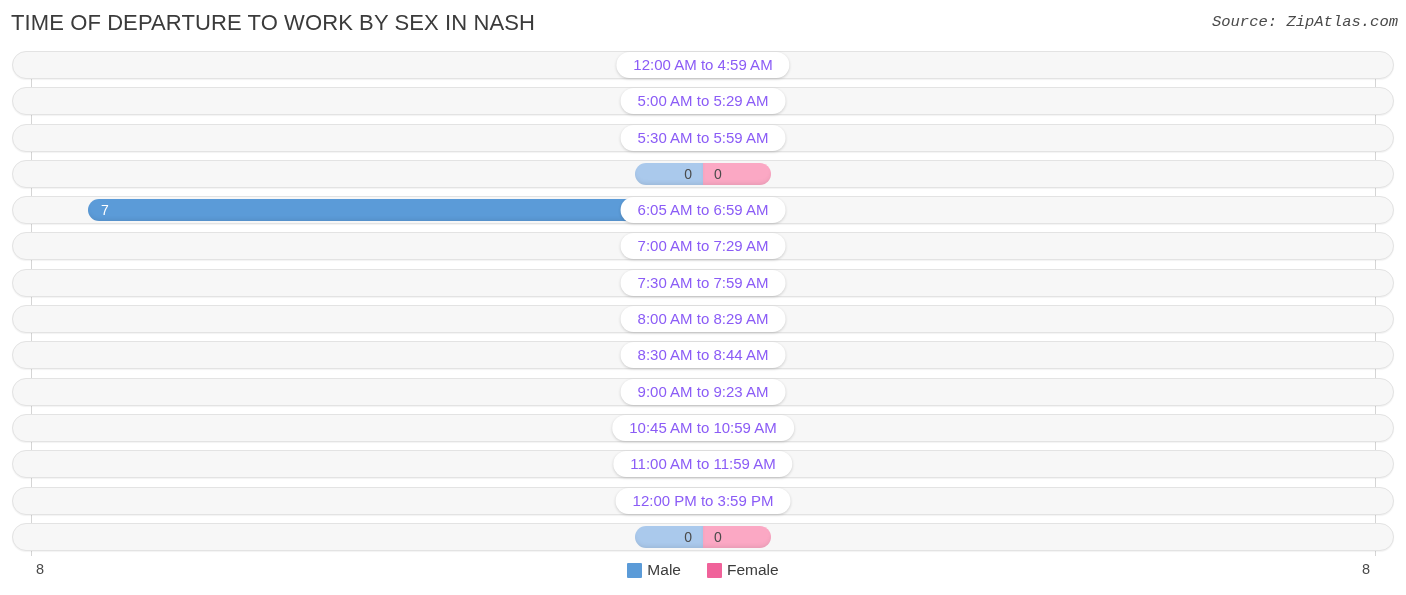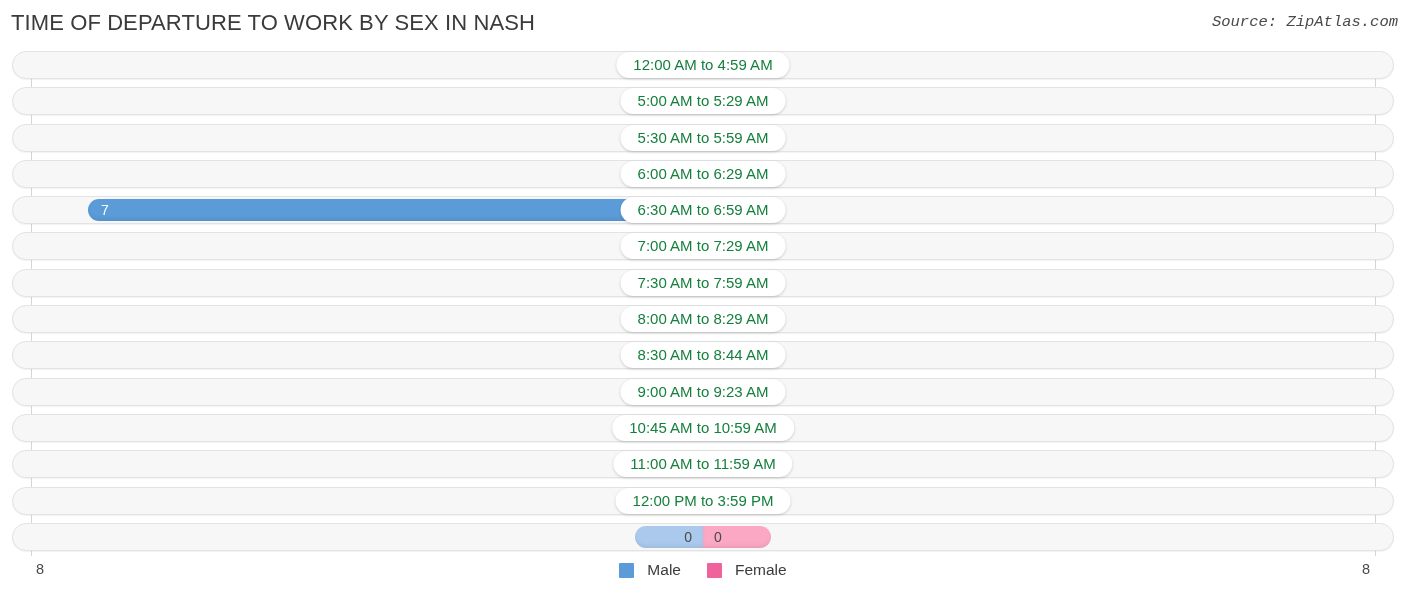--- a/index.html
+++ b/index.html
@@ -139,21 +139,21 @@
     position: absolute;
     top: 1px;
     left: 50%;
     transform: translateX(-50%);
     height: 26px;
     line-height: 26px;
     padding: 0 17px;
     background: #ffffff;
     border-radius: 13px;
     font-size: 15px;
-    color: #15803d;
+    color: #8b5cf6;
     white-space: nowrap;
     box-shadow: 0 1px 3px rgba(0,0,0,0.18);
     z-index: 5;
   }
 
   
   .footer {
     position: absolute;
     left: 0;
     top: 556px;
@@ -175,21 +175,21 @@
     top: 5px;
     width: 1406px;
     display: flex;
     justify-content: center;
     align-items: center;
     gap: 26px;
   }
   .legend-item {
     display: flex;
     align-items: center;
-    gap: 13px;
+    gap: 5px;
   }
   .legend-swatch {
     width: 15px;
     height: 15px;
     border-radius: 1px;
     display: inline-block;
   }
   .legend-swatch.male   { background: #5b9bd8; }
   .legend-swatch.female { background: #f0629a; }
   .legend-text {
@@ -232,30 +232,29 @@
         <div class="bar bar-female" style="width:68px"></div>
         <div class="value-out female">0</div>
         <div class="center-label">5:30 AM to 5:59 AM</div>
       </div>
       <div class="row">
         <div class="row-track"></div>
         <div class="bar bar-male" style="width:68px"></div>
         <div class="value-out male">0</div>
         <div class="bar bar-female" style="width:68px"></div>
         <div class="value-out female">0</div>
-        <div class="center-label">6:00 AM to 6:29 AM</div>
       </div>
       <div class="row">
         <div class="row-track"></div>
         <div class="bar bar-male filled" style="width:615px">
           <span class="bar-value-in">7</span>
         </div>
         <div class="bar bar-female" style="width:68px"></div>
         <div class="value-out female">0</div>
-        <div class="center-label">6:30 AM to 6:59 AM</div>
+        <div class="center-label">6:05 AM to 6:59 AM</div>
       </div>
       <div class="row">
         <div class="row-track"></div>
         <div class="bar bar-male" style="width:68px"></div>
         <div class="value-out male">0</div>
         <div class="bar bar-female" style="width:68px"></div>
         <div class="value-out female">0</div>
         <div class="center-label">7:00 AM to 7:29 AM</div>
       </div>
       <div class="row">

